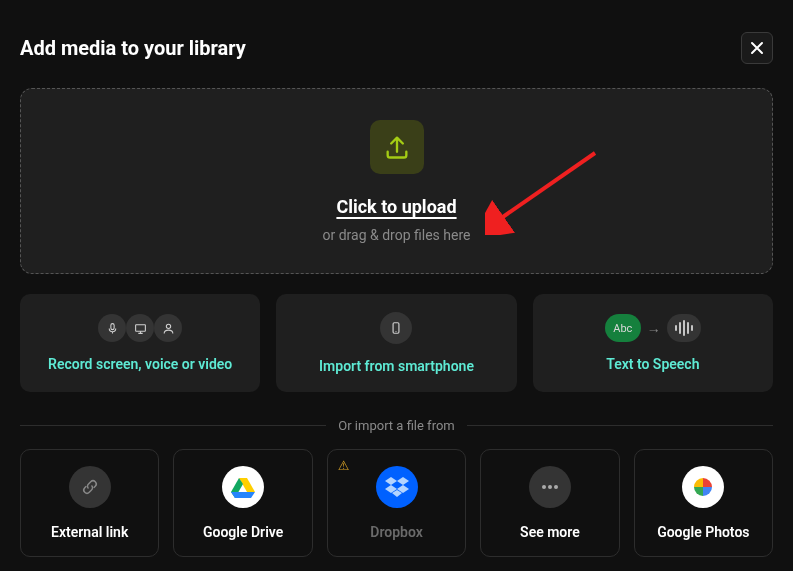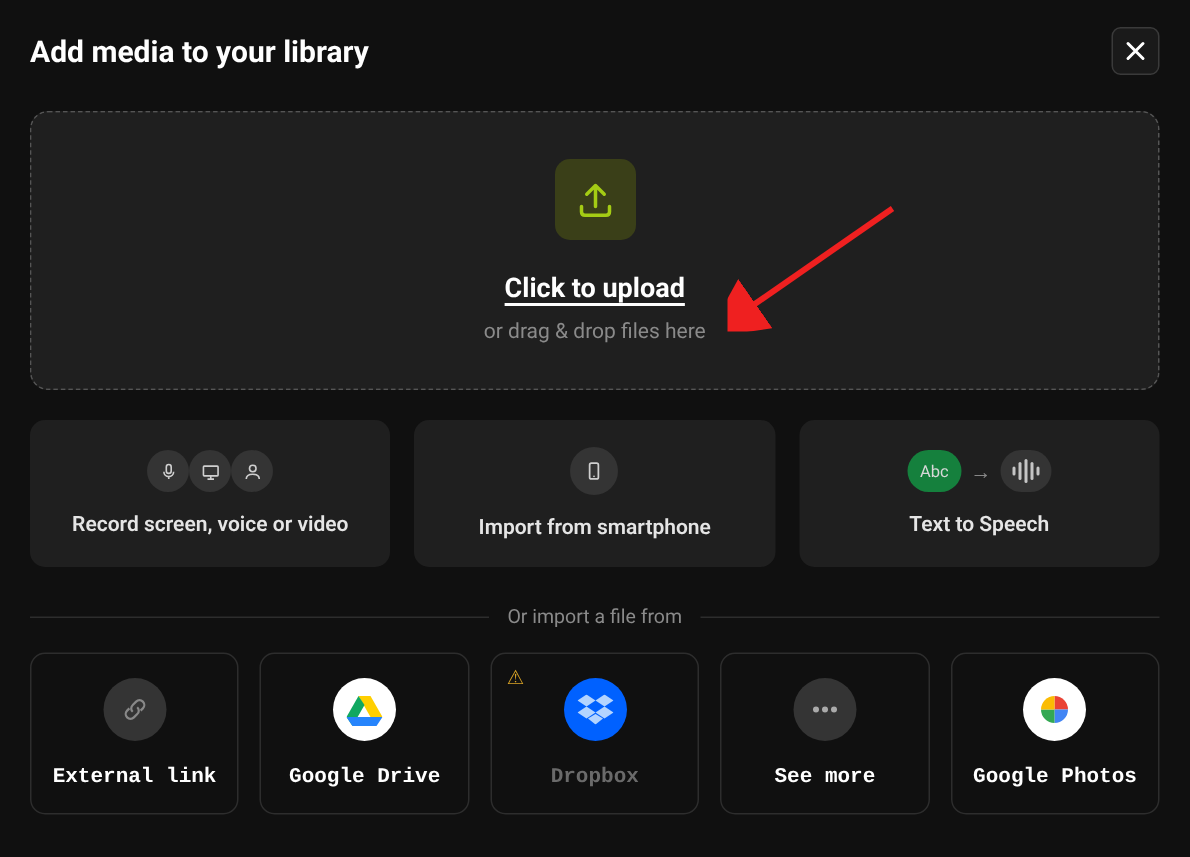--- a/index.html
+++ b/index.html
@@ -8,21 +8,21 @@
       height: 571px;
       background: #101010;
       font-family: -apple-system, BlinkMacSystemFont, 'Segoe UI', Roboto, sans-serif;
       color: #fff;
       overflow: hidden;
     }
     .header {
       display: flex;
       justify-content: space-between;
       align-items: center;
-      padding: 18px 20px 10px 20px;
+      padding: 32px 20px 10px 20px;
     }
     .title {
       font-size: 20px;
       font-weight: 700;
       color: #fff;
     }
     .close-btn {
       width: 32px;
       height: 32px;
       border: 1px solid #3a3a3a;
@@ -156,21 +156,21 @@
       gap: 2px;
     }
     .wf-bar {
       width: 2px;
       background: #c5c5c5;
       border-radius: 1px;
     }
     .option-label {
       font-size: 14px;
       font-weight: 600;
-      color: #e5e5e5;
+      color: #5eead4;
     }
     .divider-row {
       display: flex;
       align-items: center;
       gap: 12px;
       margin: 26px 0 16px 0;
     }
     .divider-line {
       flex: 1;
       height: 1px;
@@ -203,21 +203,20 @@
       border-radius: 50%;
       display: flex;
       align-items: center;
       justify-content: center;
       margin-bottom: 16px;
     }
     .provider-label {
       font-size: 14px;
       font-weight: 600;
       color: #fff;
-      font-family: Liberation Mono, monospace;
     }
     .provider-label.dim {
       color: #6a6a6a;
     }
     .warn-badge {
       position: absolute;
       top: 8px;
       left: 10px;
       font-size: 13px;
       color: #d9a326;

